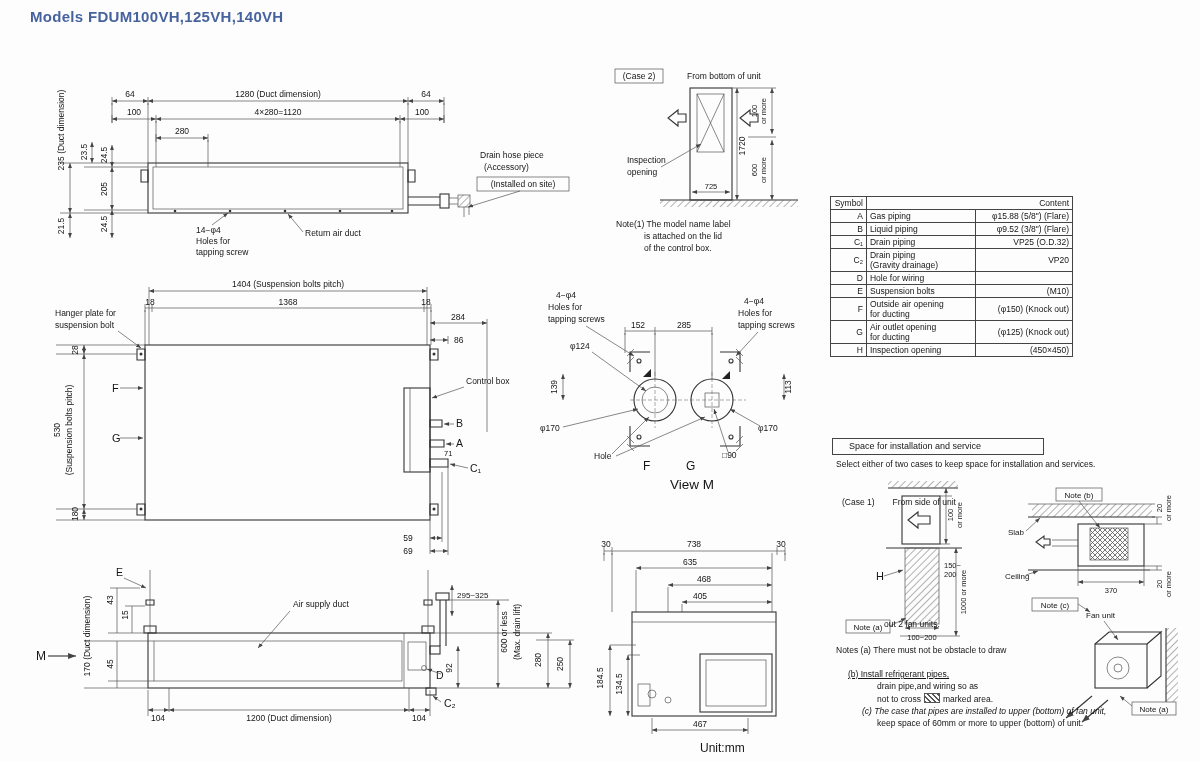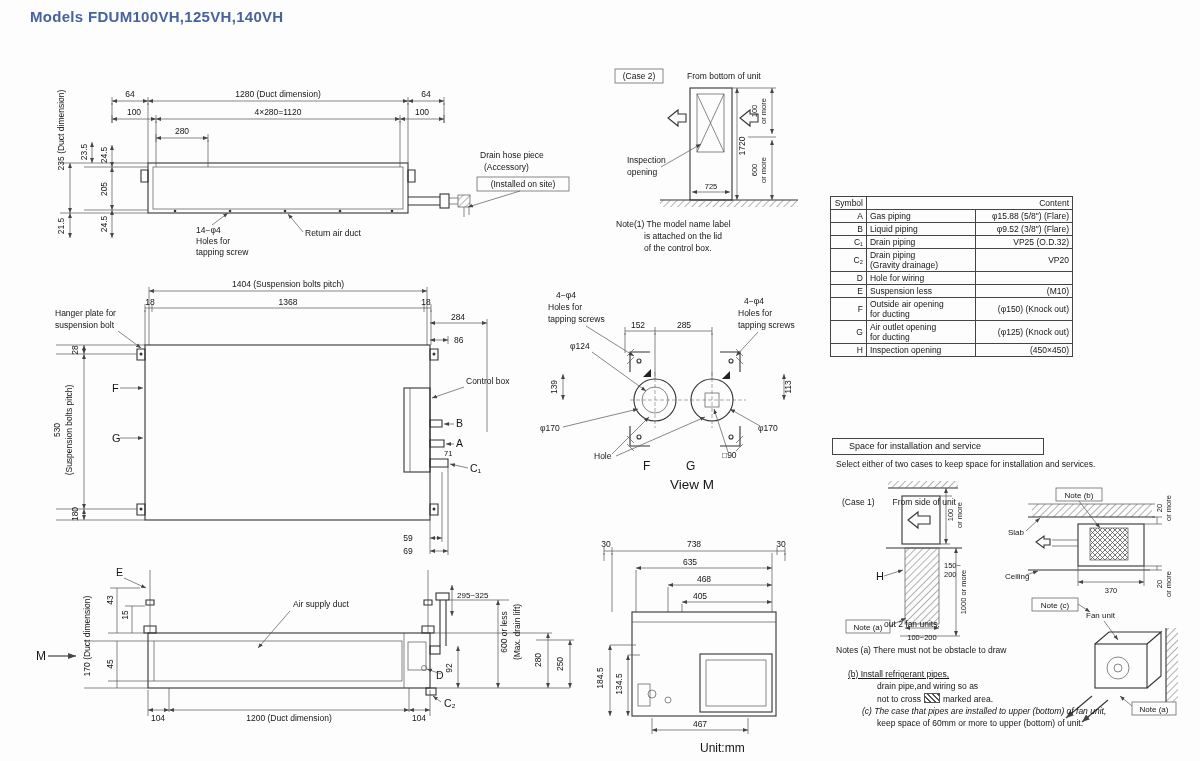--- a/index.html
+++ b/index.html
@@ -444,21 +444,21 @@
           <td class="c">D</td>
           <td>
             <div>Hole for wiring</div>
             <div></div>
           </td>
           <td class="c"></td>
         </tr>
   <tr>
           <td class="c">E</td>
           <td>
-            <div>Suspension less</div>
+            <div>Suspension bolts</div>
             <div></div>
           </td>
           <td class="c">(M10)</td>
         </tr>
   <tr>
           <td class="c">F</td>
           <td>
             <div>Outside air opening</div>
             <div>for ducting</div>
           </td>

